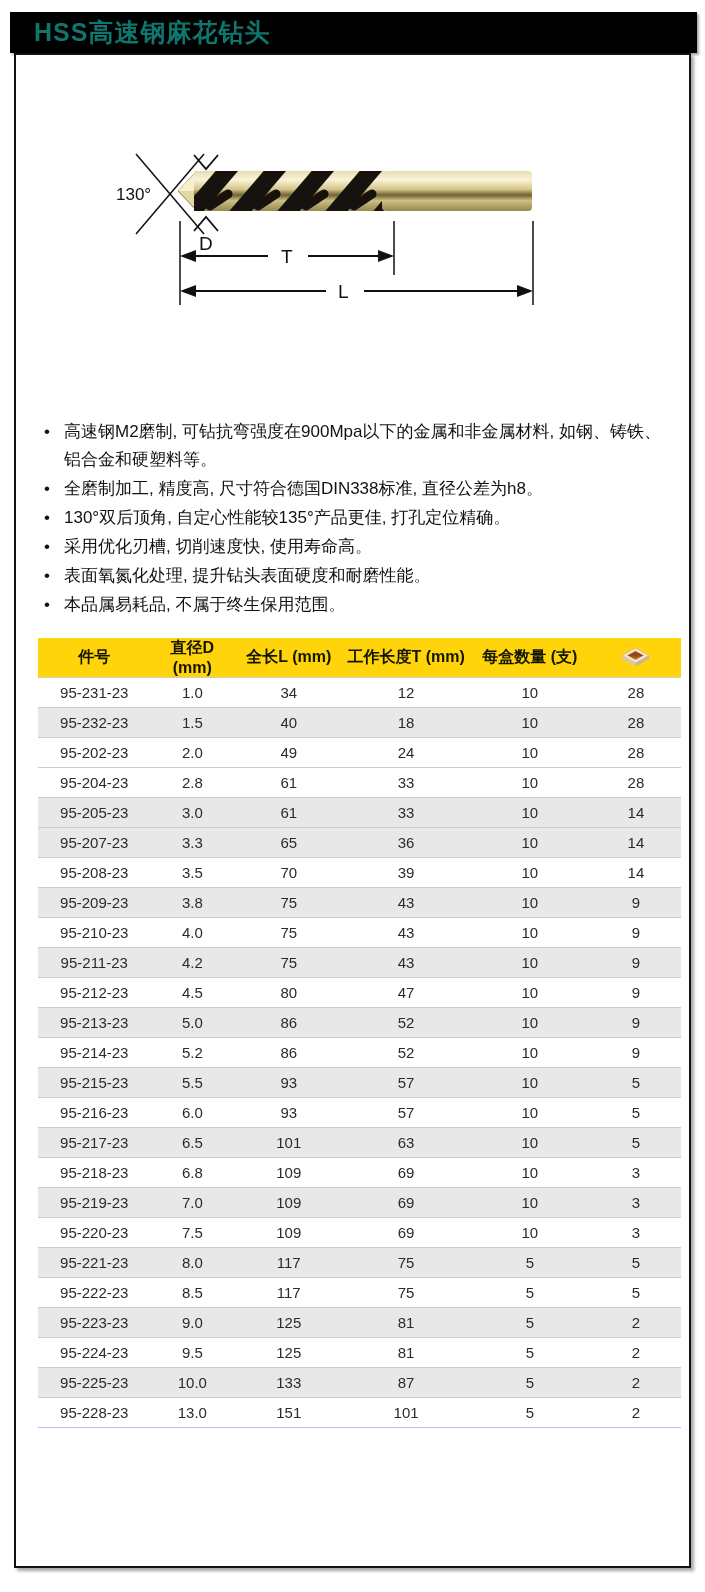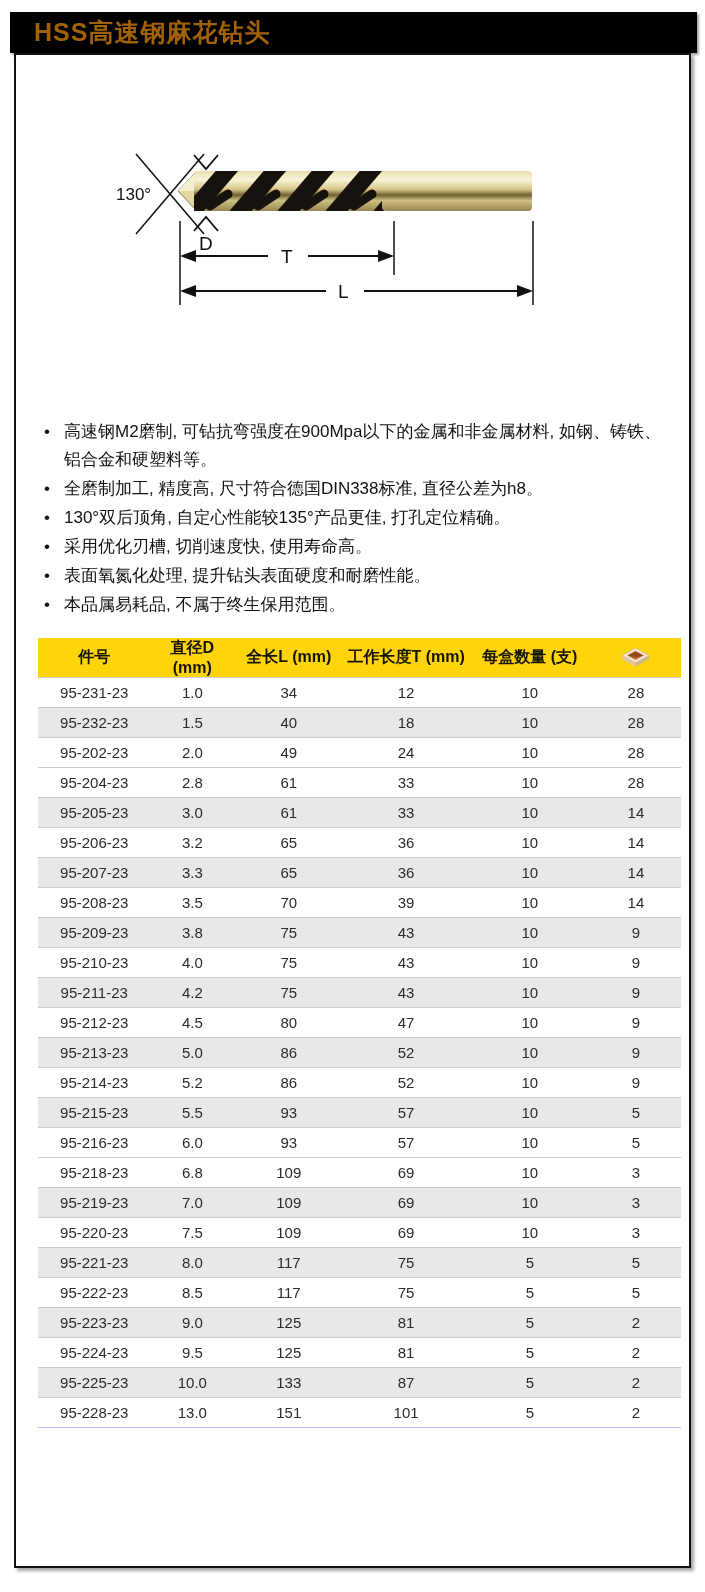--- a/index.html
+++ b/index.html
@@ -6,21 +6,21 @@
   .page{
     position:relative;width:705px;height:1592px;background:#fff;overflow:hidden;
     font-family:"Liberation Sans","DejaVu Sans",sans-serif;color:#1a1a1a;
   }
   .title-bar{
     position:absolute;top:12px;left:10px;right:8px;height:41px;
     background:#000;display:flex;align-items:center;
     box-shadow:2px 2px 2px rgba(0,0,0,0.35);
   }
   .title-bar .title{
-    color:#a16207;font-size:25px;font-weight:bold;padding-left:24px;letter-spacing:1px;
+    color:#0f766e;font-size:25px;font-weight:bold;padding-left:24px;letter-spacing:1px;
   }
   .content-box{
     position:absolute;top:53px;left:14px;width:673px;height:1511px;
     background:#fff;border:2px solid #111;
     box-shadow:3px 3px 3px rgba(0,0,0,0.35);
   }
   .diagram{position:absolute;left:100px;top:88px;width:450px;height:185px;}
   .diagram svg{width:100%;height:100%;display:block;}
   .dim-text{font-family:"Liberation Sans",sans-serif;font-size:17px;fill:#111;}
   .dim-text-big{font-family:"Liberation Sans",sans-serif;font-size:19px;fill:#111;}
@@ -199,28 +199,20 @@
               <td>28</td>
             </tr>
             <tr class="alt">
               <td>95-205-23</td>
               <td>3.0</td>
               <td>61</td>
               <td>33</td>
               <td>10</td>
               <td>14</td>
             </tr>
-            <tr>
-              <td>95-206-23</td>
-              <td>3.2</td>
-              <td>65</td>
-              <td>36</td>
-              <td>10</td>
-              <td>14</td>
-            </tr>
             <tr class="alt">
               <td>95-207-23</td>
               <td>3.3</td>
               <td>65</td>
               <td>36</td>
               <td>10</td>
               <td>14</td>
             </tr>
             <tr>
               <td>95-208-23</td>
@@ -287,20 +279,28 @@
               <td>5</td>
             </tr>
             <tr>
               <td>95-216-23</td>
               <td>6.0</td>
               <td>93</td>
               <td>57</td>
               <td>10</td>
               <td>5</td>
             </tr>
+            <tr class="alt">
+              <td>95-217-23</td>
+              <td>6.5</td>
+              <td>101</td>
+              <td>63</td>
+              <td>10</td>
+              <td>5</td>
+            </tr>
             <tr>
               <td>95-218-23</td>
               <td>6.8</td>
               <td>109</td>
               <td>69</td>
               <td>10</td>
               <td>3</td>
             </tr>
             <tr class="alt">
               <td>95-219-23</td>

